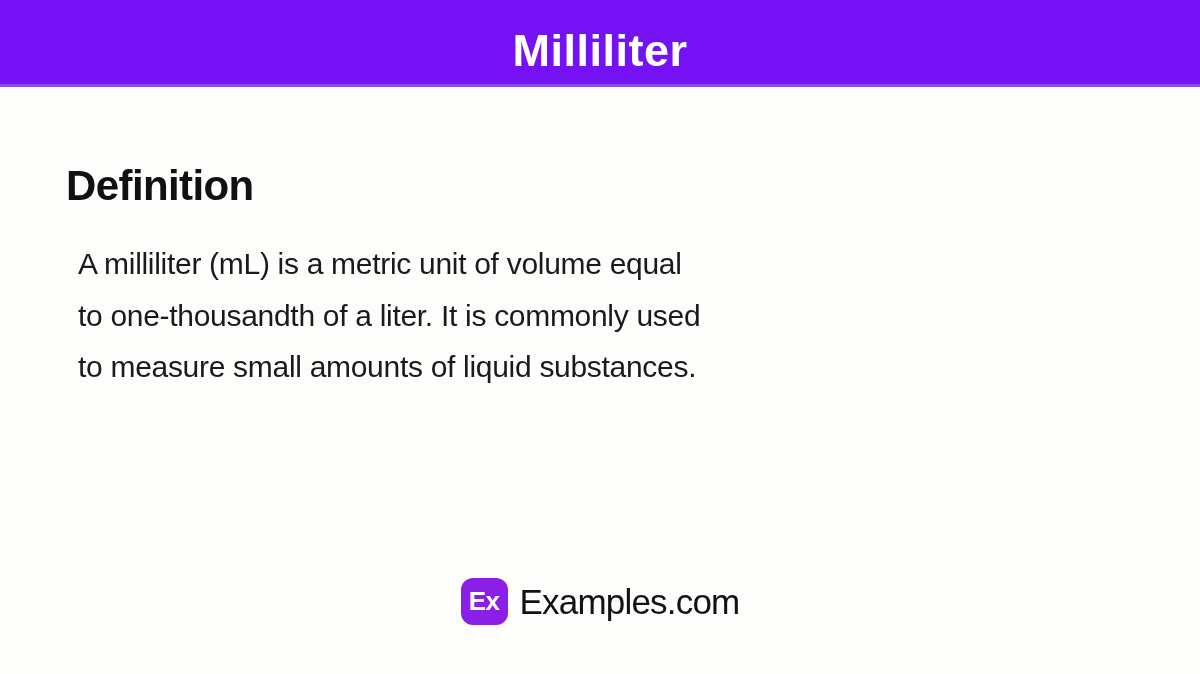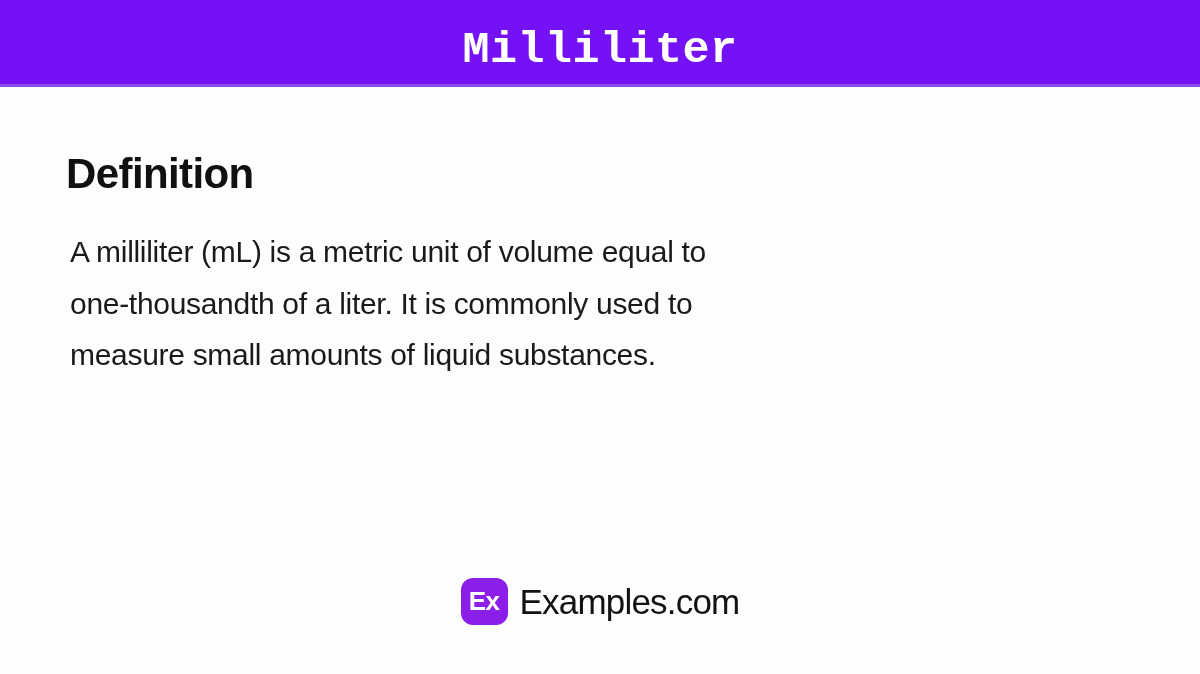--- a/index.html
+++ b/index.html
@@ -39,46 +39,46 @@
     width: 1200px;
     height: 3px;
     background: #8A4BEA;
   }
   .header-title {
     color: #FFFFFF;
     font-size: 45px;
     font-weight: bold;
     letter-spacing: 0.5px;
     line-height: 1;
-    font-family: Liberation Mono, monospace;
+    font-family: Liberation Sans, sans-serif;
     margin-top: 16px;
   }
 
   
   .left-col {
     position: absolute;
     left: 66px;
     top: 152px;
     width: 650px;
   }
   .section-heading {
     font-size: 42px;
     font-weight: bold;
     color: #111111;
     letter-spacing: -0.6px;
     line-height: 1.05;
-    margin: 0 0 30px 0;
+    margin: 12px 0 30px 0;
     font-family: "Liberation Sans", sans-serif;
   }
   .definition-text {
     font-size: 30px;
     color: #1A1A1A;
     line-height: 1.72;
     letter-spacing: -0.3px;
-    margin: 4px;
+    margin: 12px;
     font-family: "Liberation Sans", sans-serif;
     max-width: 640px;
   }
 
   
   .right-col {
     position: absolute;
     left: 780px;
     top: 110px;
     width: 400px;

